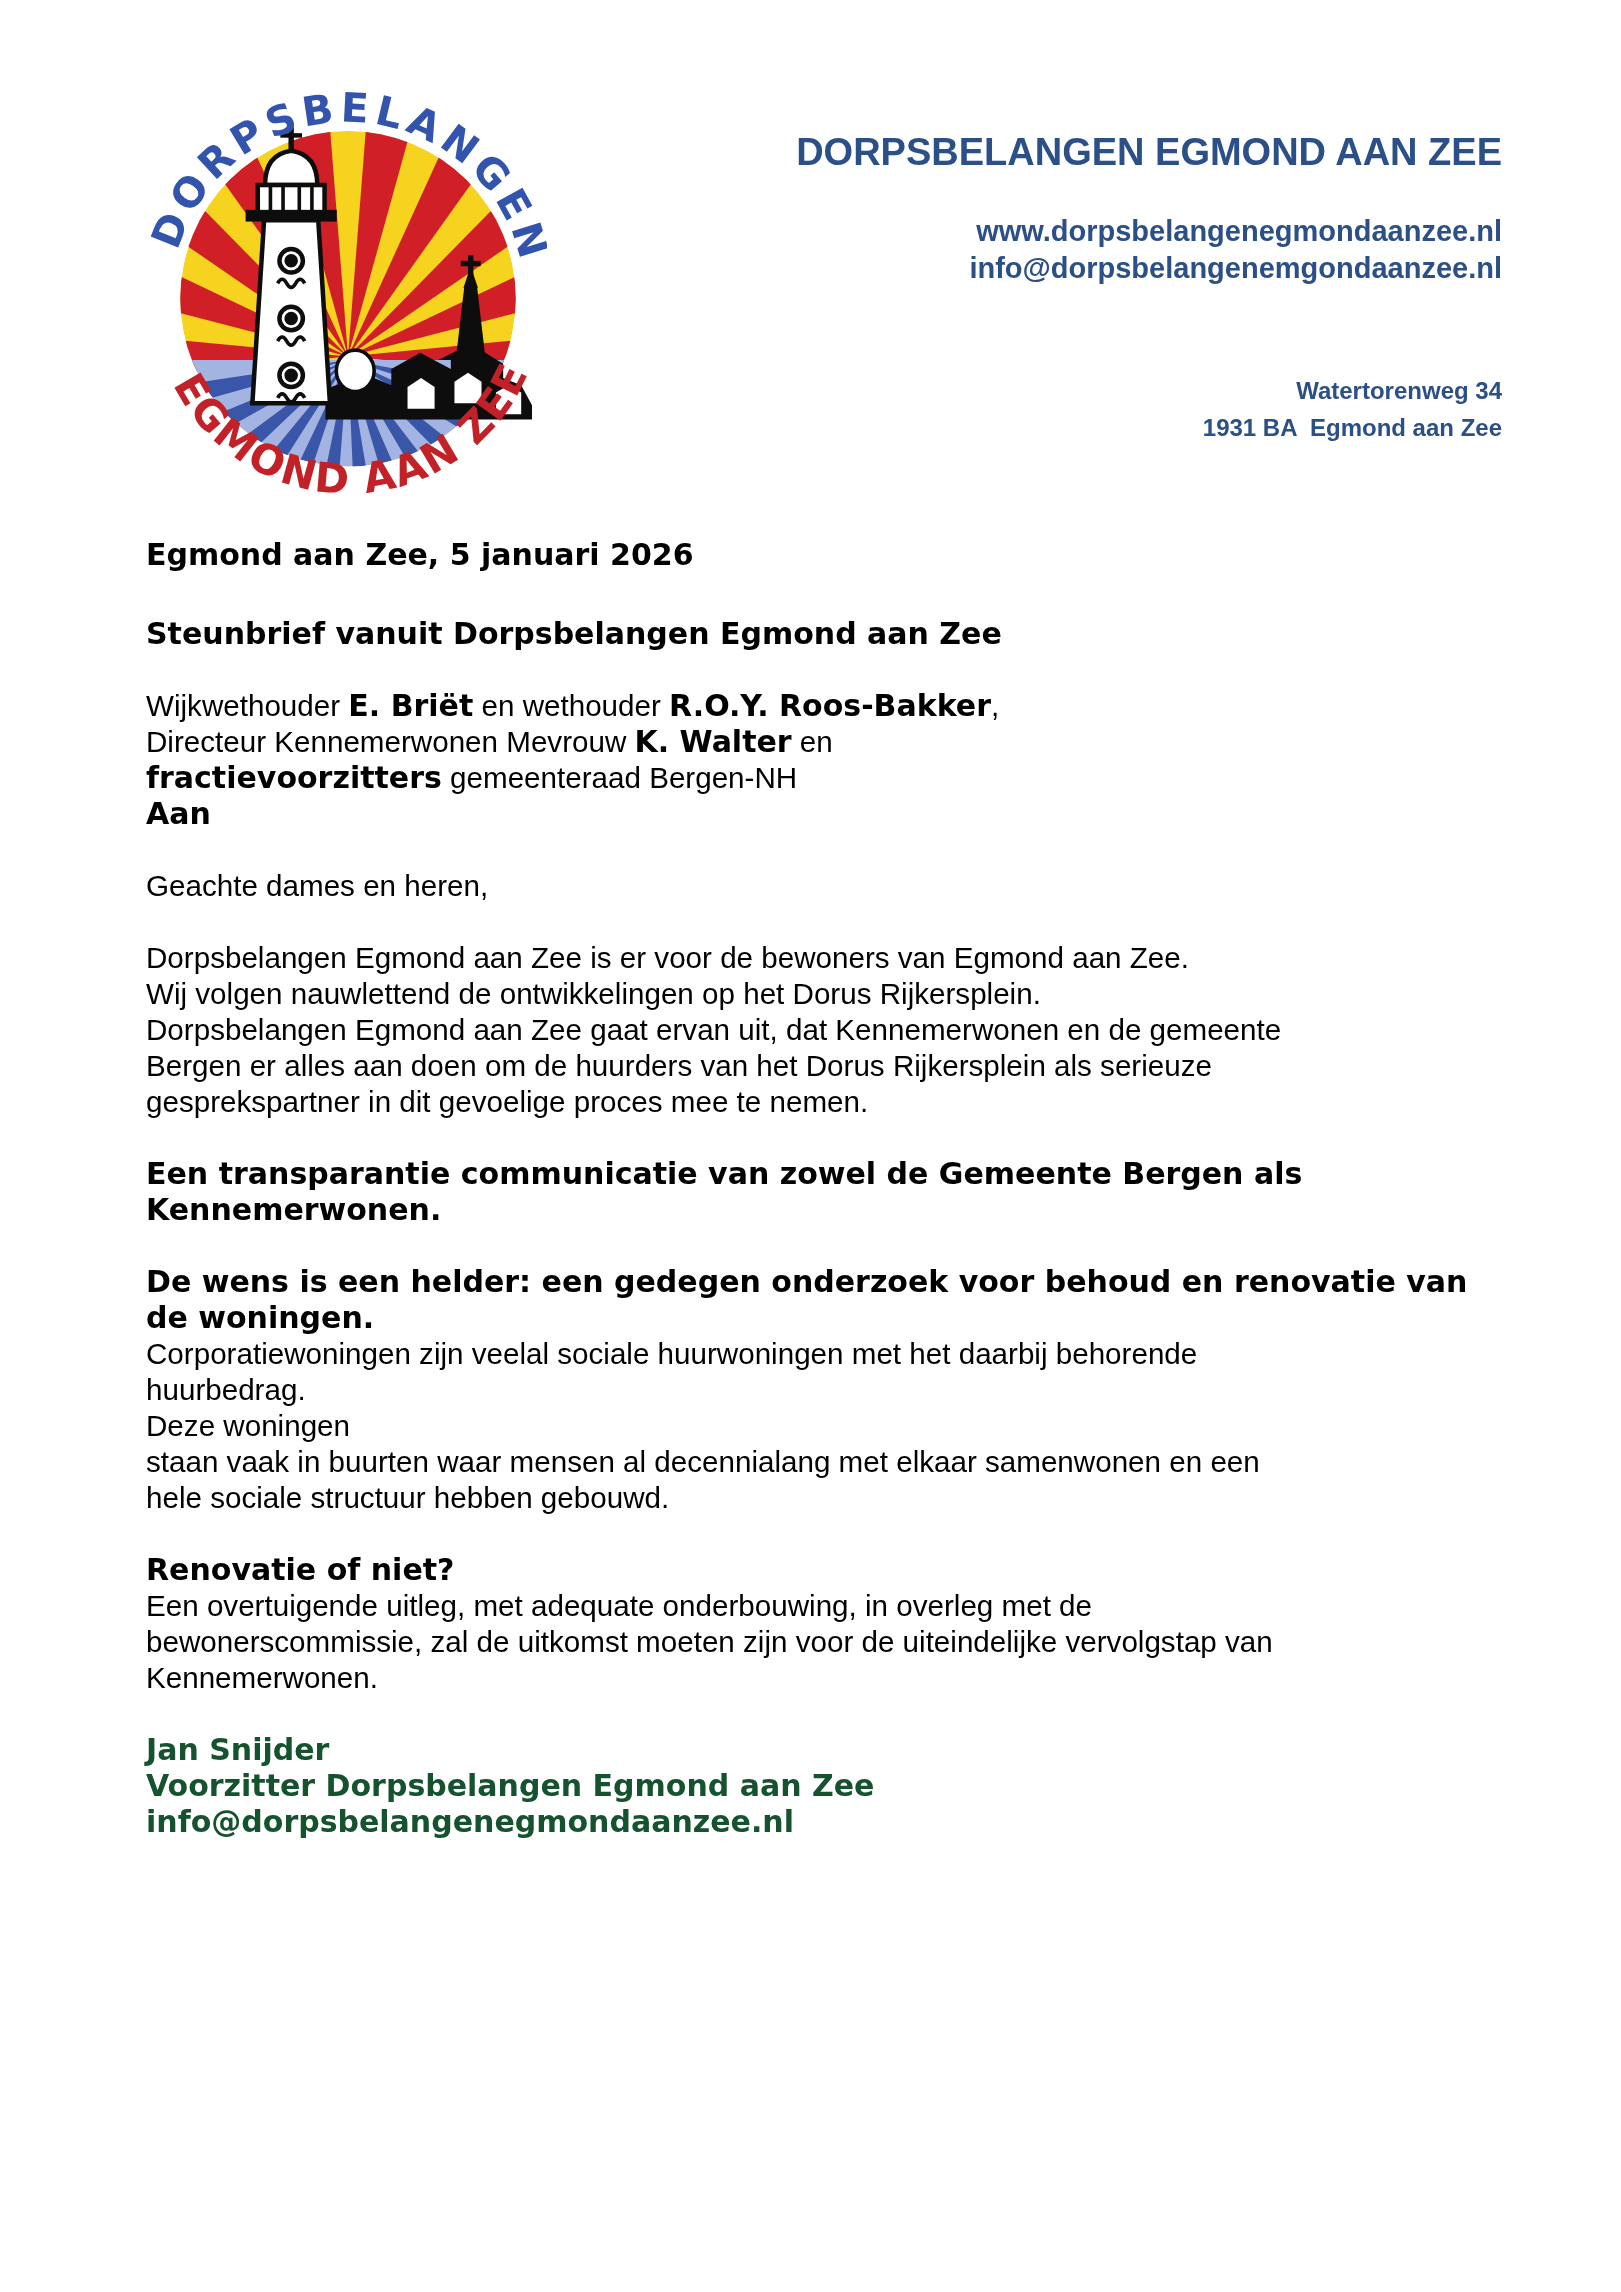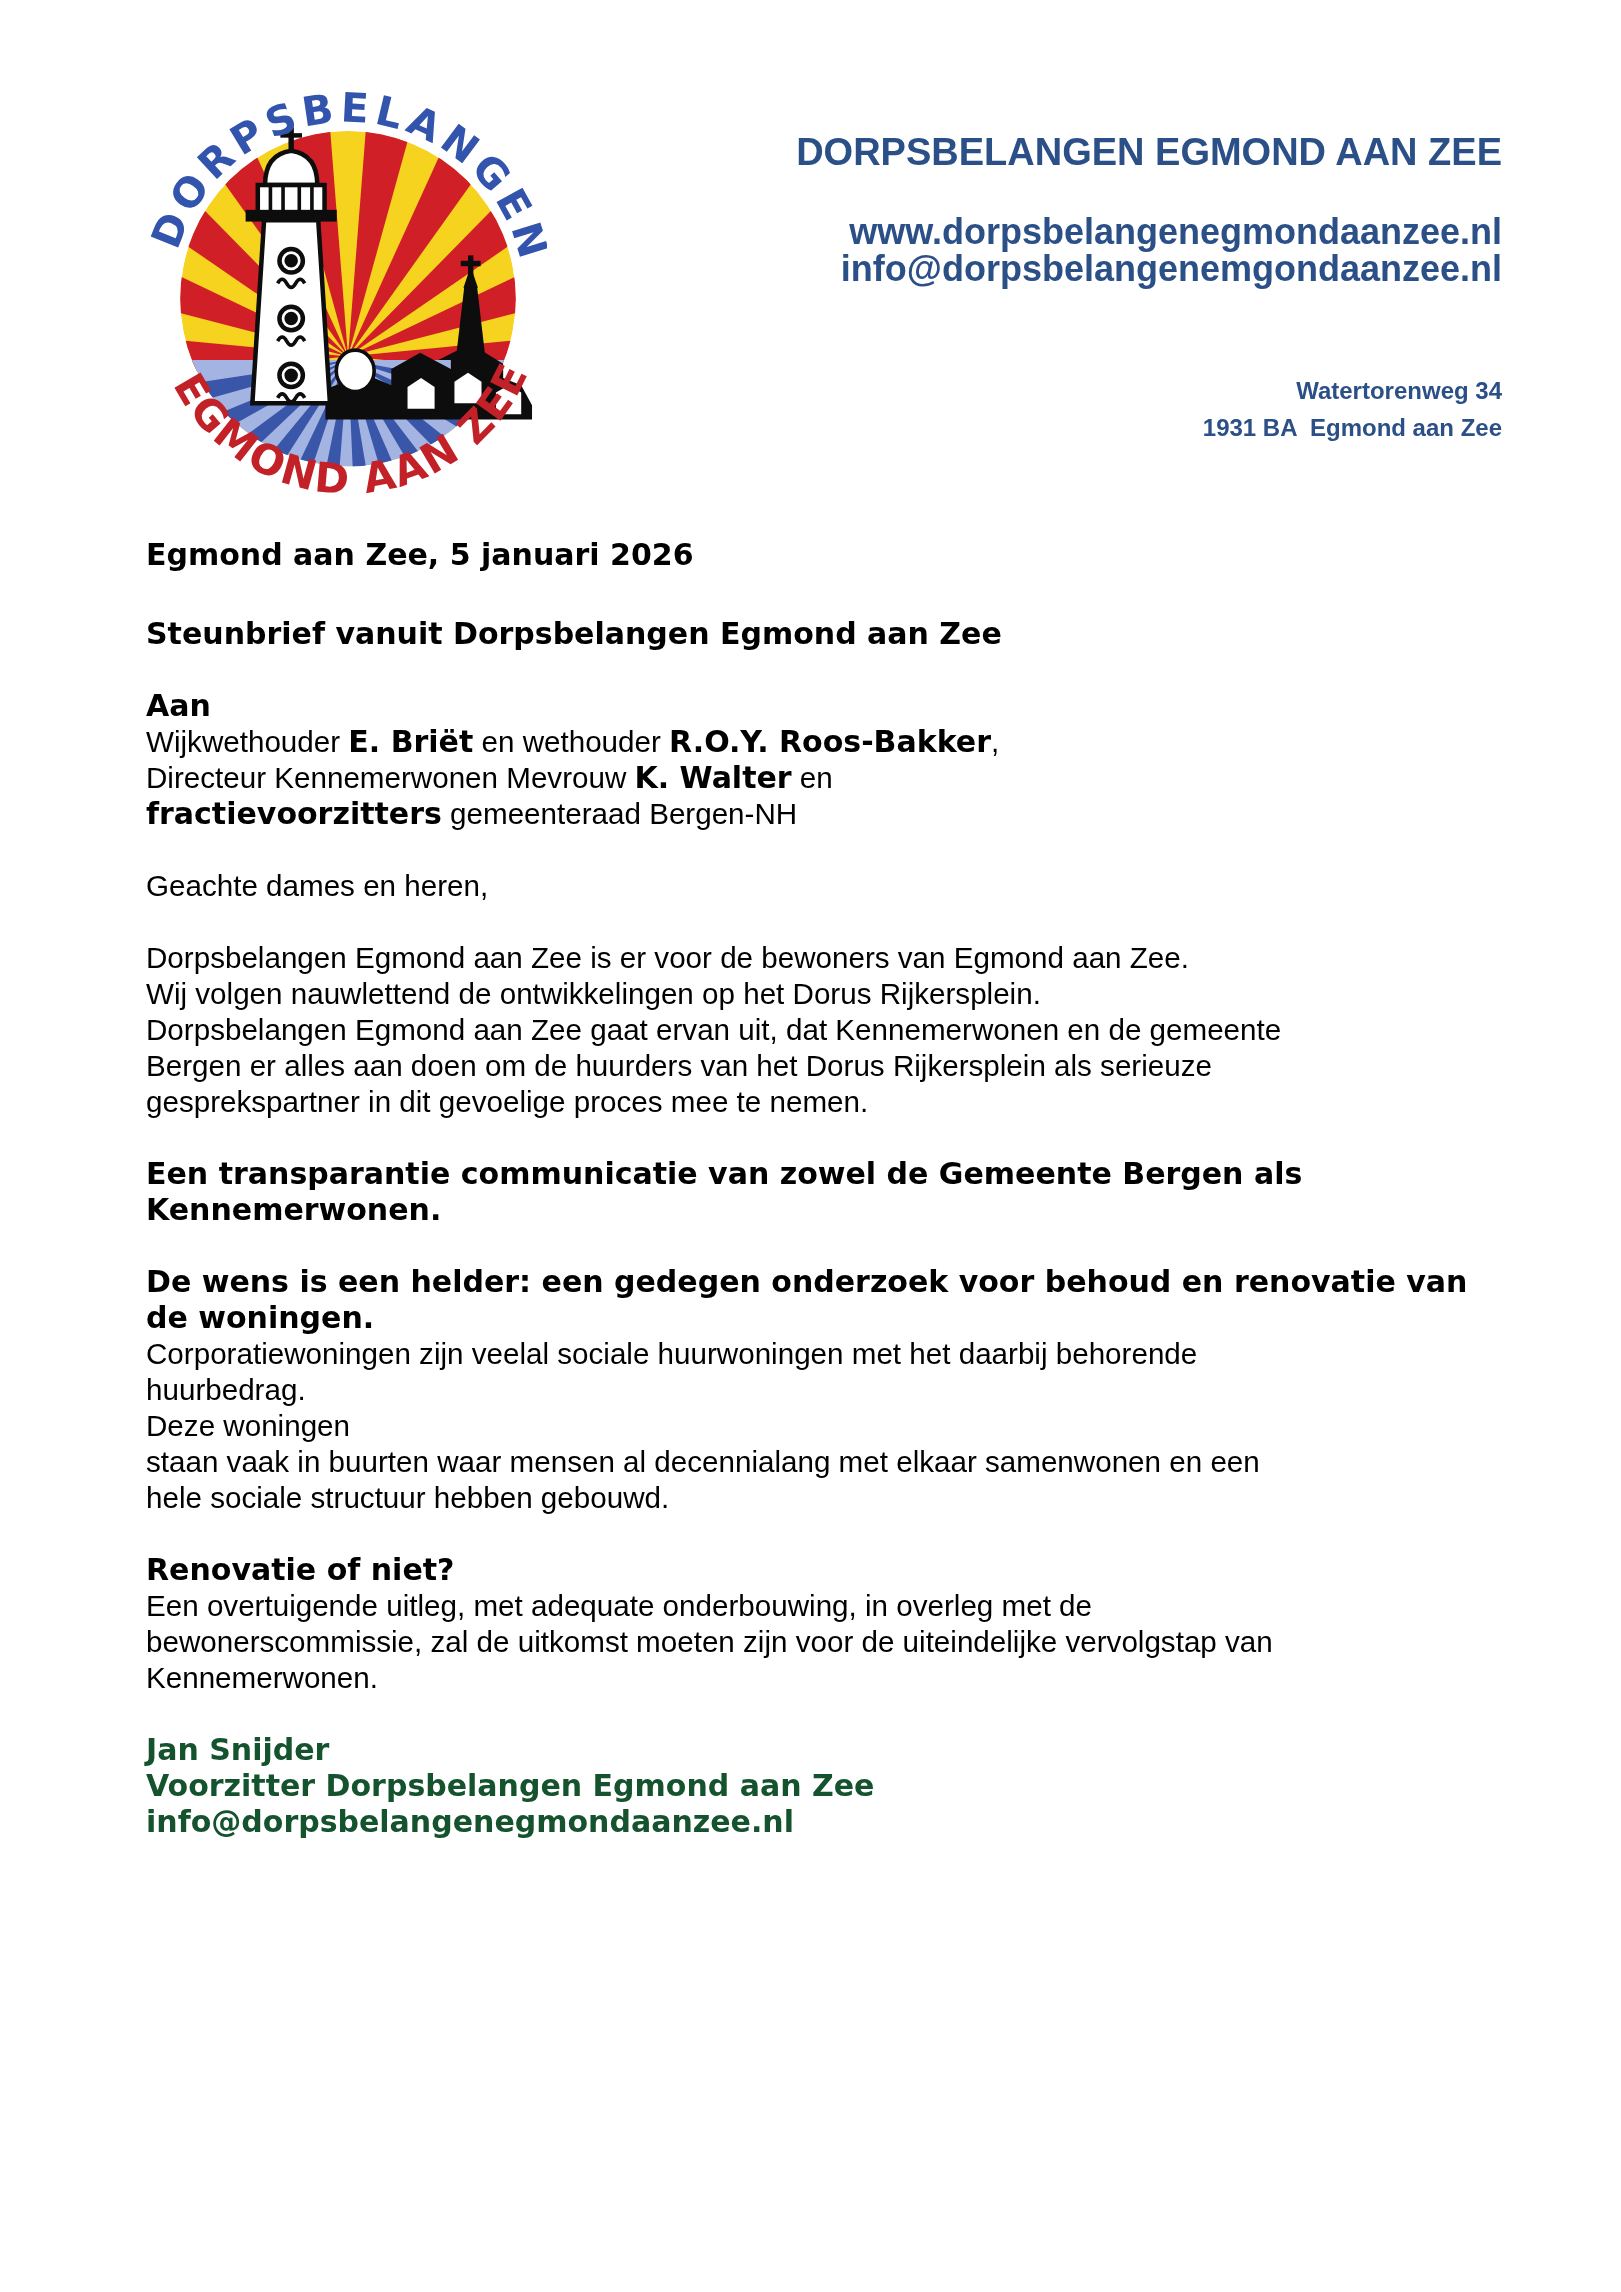--- a/index.html
+++ b/index.html
@@ -18,21 +18,21 @@
     width: 398px; height: 433px;
   }
   .lh-right {
     position: absolute; top: 131px; right: 119px;
     text-align: right;
     font-family: Liberation Sans, sans-serif;
     font-weight: bold;
     color: #2b4f87;
   }
   .lh-title   { font-size: 38px; line-height: 43px; white-space: pre-wrap; }
-  .lh-links   { margin-top: 39px; font-size: 36px; line-height: 37px; white-space: pre-wrap; }
+  .lh-links   { margin-top: 39px; font-size: 29px; line-height: 37px; white-space: pre-wrap; }
   .lh-address { margin-top: 85px; font-size: 24px; line-height: 37px; white-space: pre-wrap; }
 
   
   .bodycol {
     position: absolute; left: 146px; top: 537px; width: 1397px;
     font-size: 29.6px; line-height: 36px;
   }
   .block { white-space: pre-wrap; }
   .bold-ui, .bodycol b {
     font-family: "DejaVu Sans", sans-serif;
@@ -145,22 +145,22 @@
   <div class="lh-links"><span>www.dorpsbelangenegmondaanzee.nl</span><br><span>info@dorpsbelangenemgondaanzee.nl</span></div>
   <div class="lh-address">Watertorenweg 34
 1931 BA  Egmond aan Zee</div>
 </div>
 
 <div class="bodycol">
   <div class="block bold-ui">Egmond aan Zee, 5 januari 2026</div>
   <div class="block bold-ui mt48">Steunbrief vanuit Dorpsbelangen Egmond aan Zee</div>
 
   <div class="mt40">
+    <div class="block" id="recipient-lines"><span>Wijkwethouder </span><b>E. Briët</b><span> en wethouder </span><b>R.O.Y. Roos-Bakker</b><span>,</span><br><span>Directeur Kennemerwonen Mevrouw </span><b>K. Walter</b><span> en</span><br><b>fractievoorzitters</b><span> gemeenteraad Bergen-NH</span></div>
     <div class="block bold-ui">Aan</div>
-    <div class="block" id="recipient-lines"><span>Wijkwethouder </span><b>E. Briët</b><span> en wethouder </span><b>R.O.Y. Roos-Bakker</b><span>,</span><br><span>Directeur Kennemerwonen Mevrouw </span><b>K. Walter</b><span> en</span><br><b>fractievoorzitters</b><span> gemeenteraad Bergen-NH</span></div>
   </div>
 
   <div class="block mt40">Geachte dames en heren,</div>
   <div class="block mt40">Dorpsbelangen Egmond aan Zee is er voor de bewoners van Egmond aan Zee.
 Wij volgen nauwlettend de ontwikkelingen op het Dorus Rijkersplein.
 Dorpsbelangen Egmond aan Zee gaat ervan uit, dat Kennemerwonen en de gemeente
 Bergen er alles aan doen om de huurders van het Dorus Rijkersplein als serieuze
 gesprekspartner in dit gevoelige proces mee te nemen.</div>
 
   <div id="sections">

